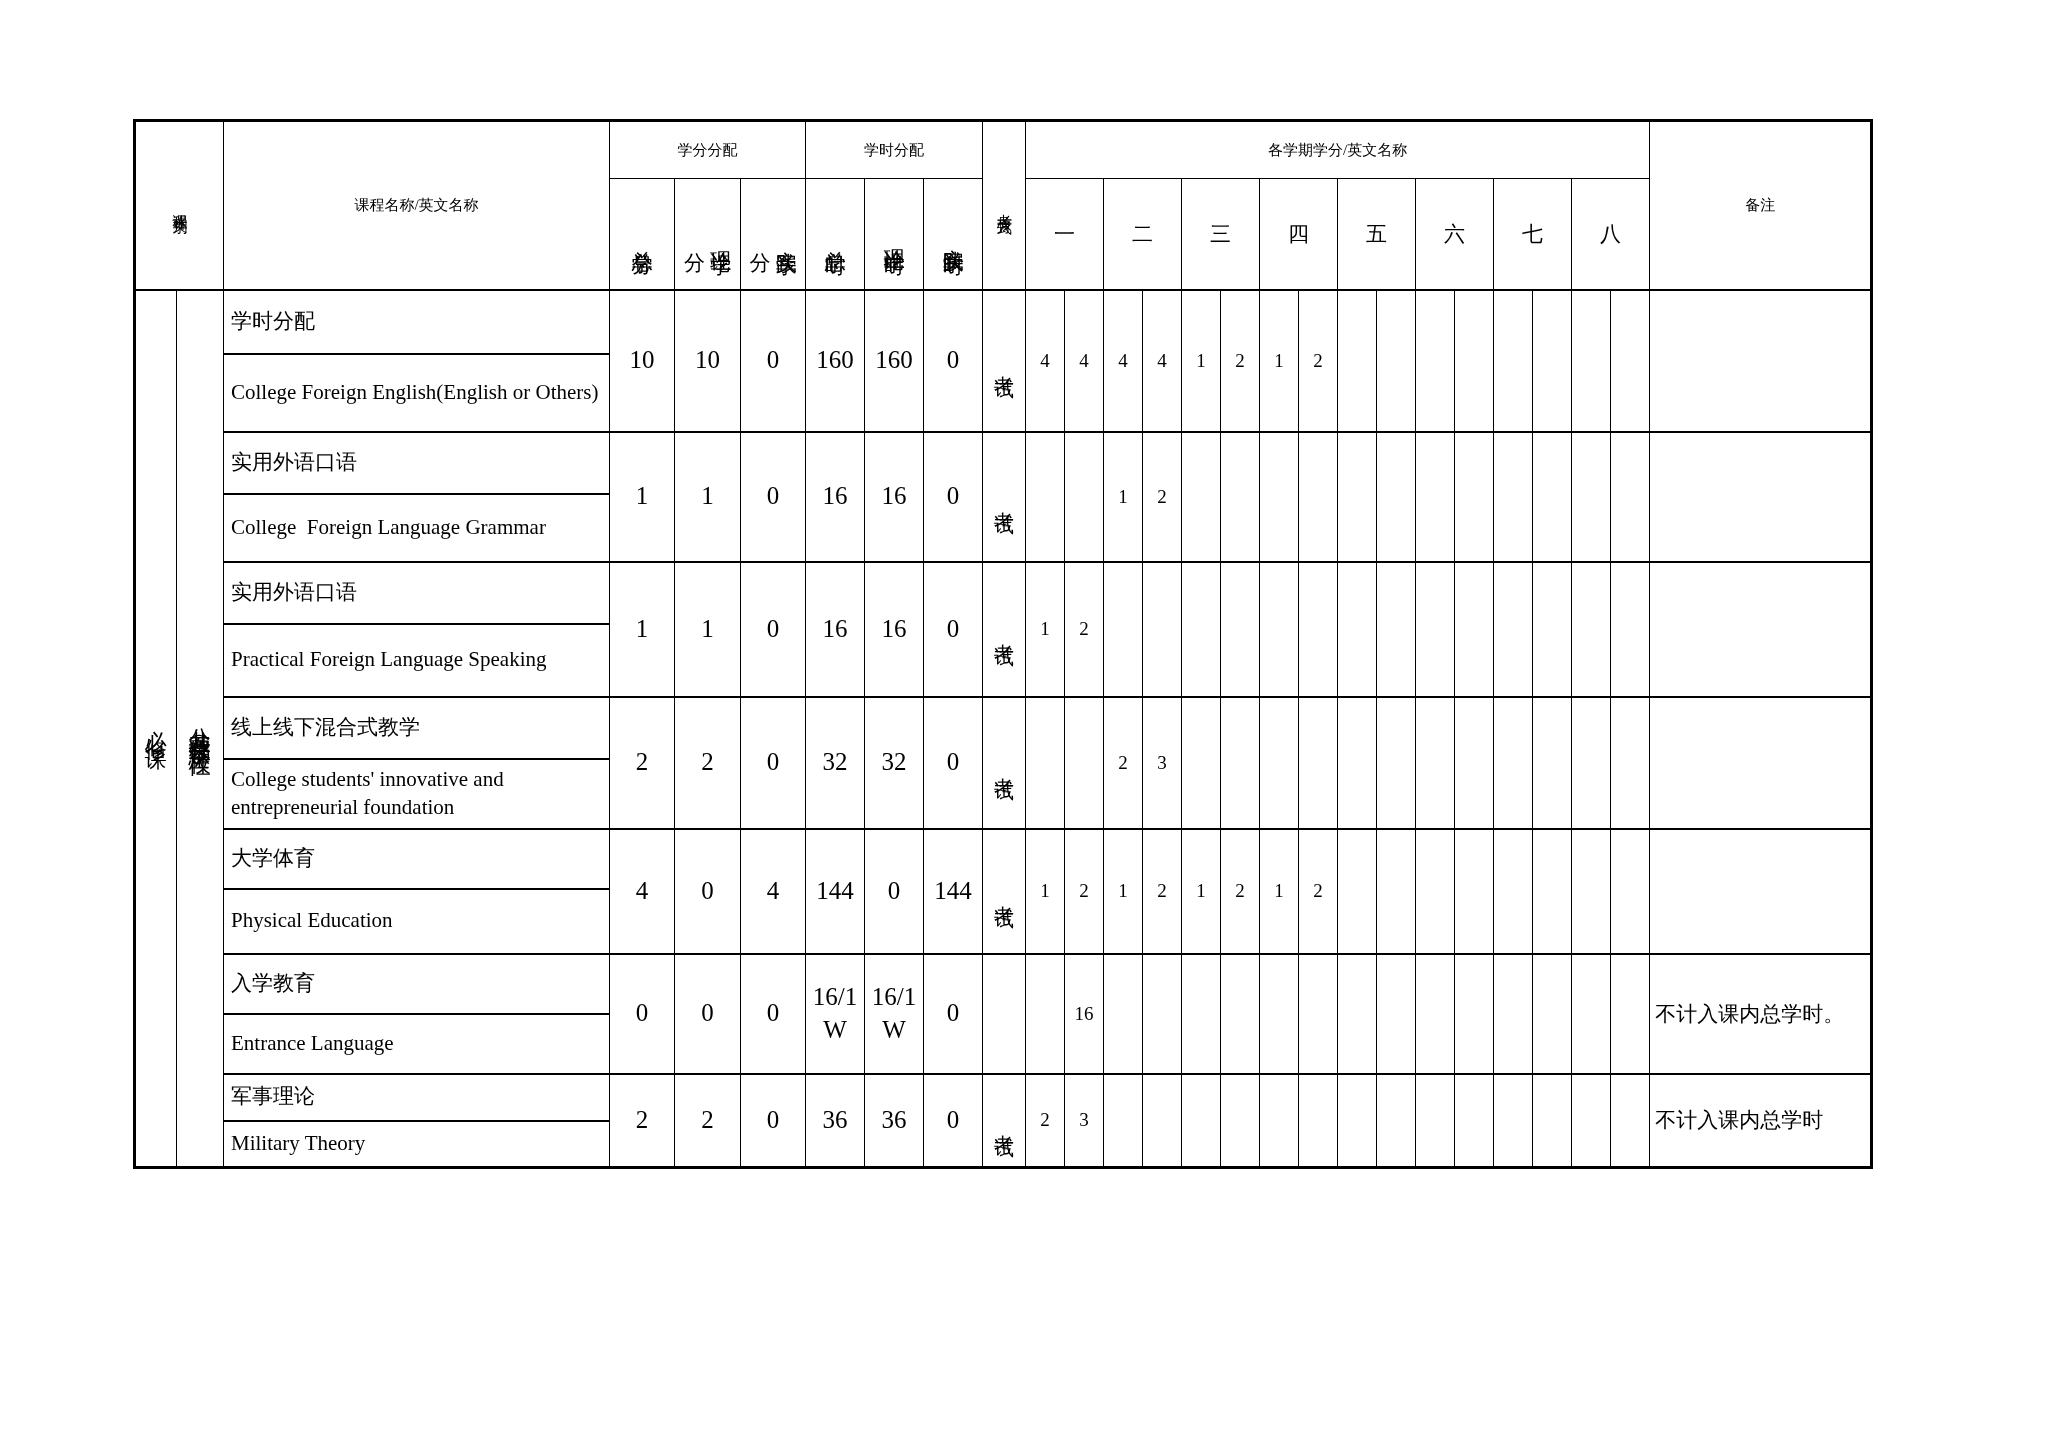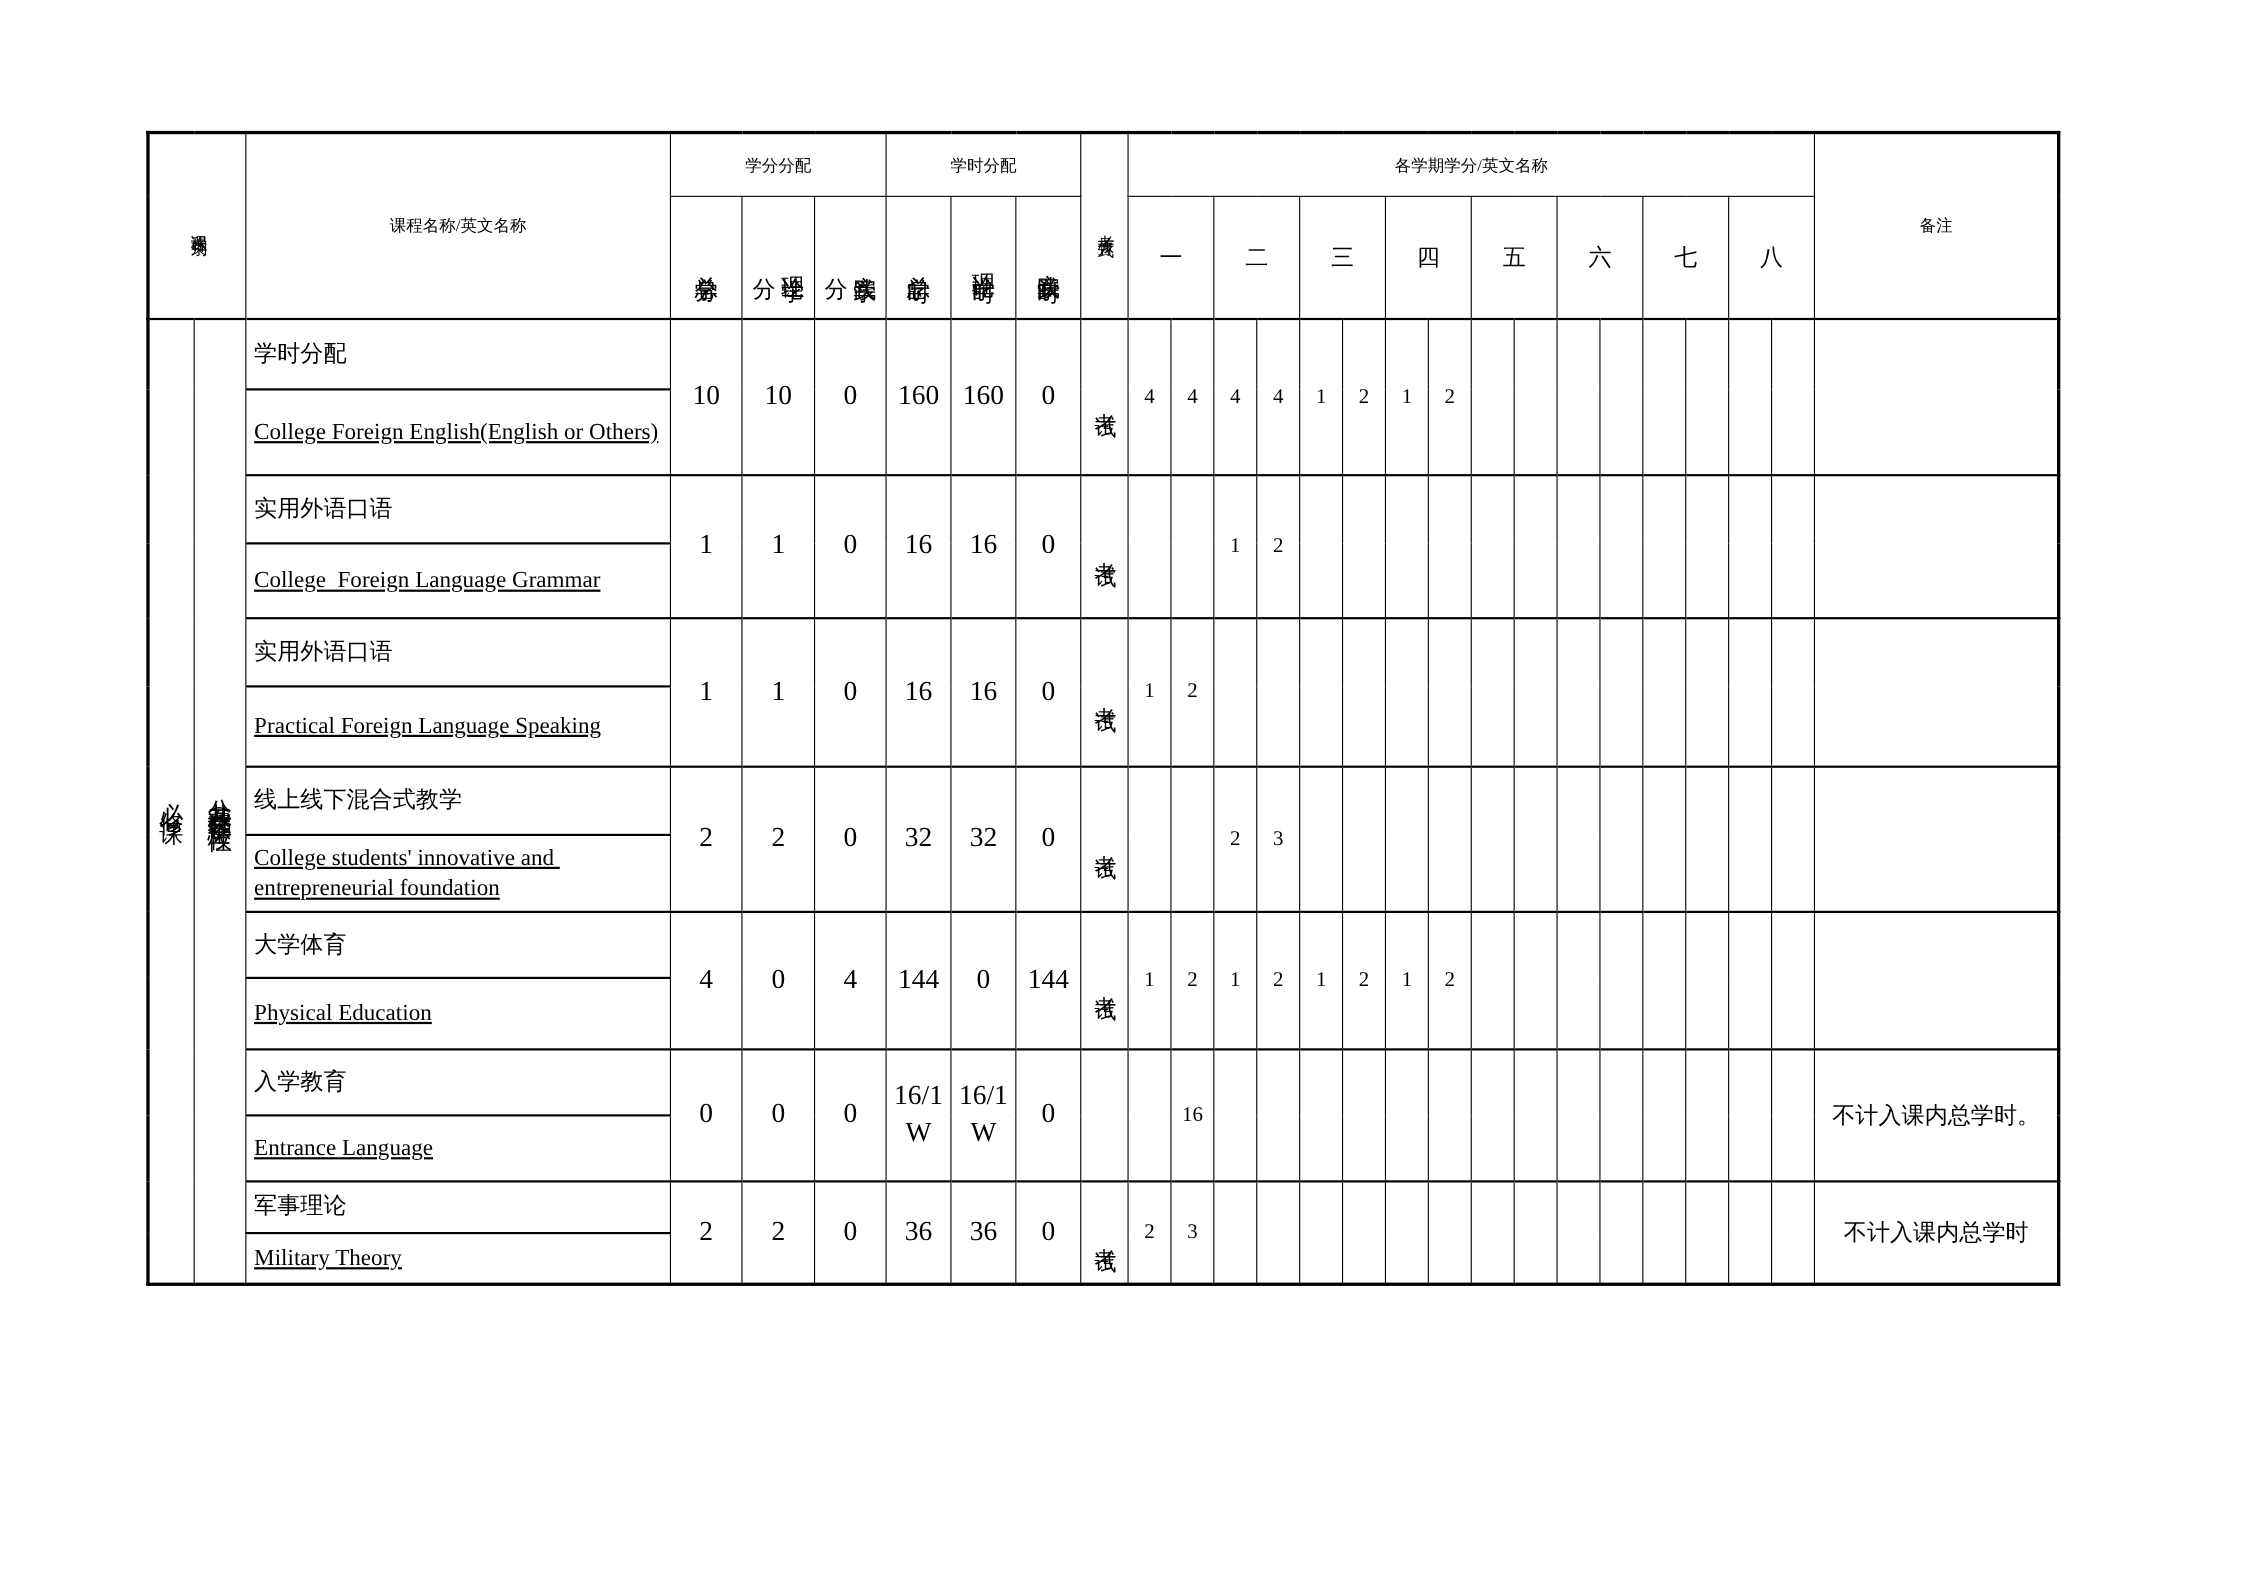--- a/index.html
+++ b/index.html
@@ -26,23 +26,23 @@
     writing-mode:vertical-rl; white-space:pre; text-align:center;
     display:inline-block; line-height:1.25; letter-spacing:2px;
   }
   .cat1 .v { letter-spacing:9px; font-size:22px; }
   .cat2 .v { letter-spacing:3px; font-size:22px; }
   td.cn, td.en { text-align:left; padding:2px 7px; font-size:21px; line-height:1.3; }
   td.en { white-space:pre-wrap; }
   td.num { font-size:25px; word-break:break-all; line-height:1.3; white-space:pre-line; padding:0 2px; }
   td.sem { font-size:19px; }
   td.exam span.v { font-size:20px; letter-spacing:3px; }
-  td.remark { text-align:center; padding:0 5px; font-size:21px; }
+  td.remark { text-align:left; padding:0 5px; font-size:21px; }
   tr.pair-start td { border-top:2px solid #000; }
-  tr.r-en td { border-top:2px solid #000;text-decoration:underline; }
+  tr.r-en td { border-top:2px solid #000; }
 </style>
 </head>
 <body>
 
 <table class="tbl">
   <colgroup>
     <col style="width:42px">
       <col style="width:47px">
       <col style="width:386px">
     <col style="width:65px">

